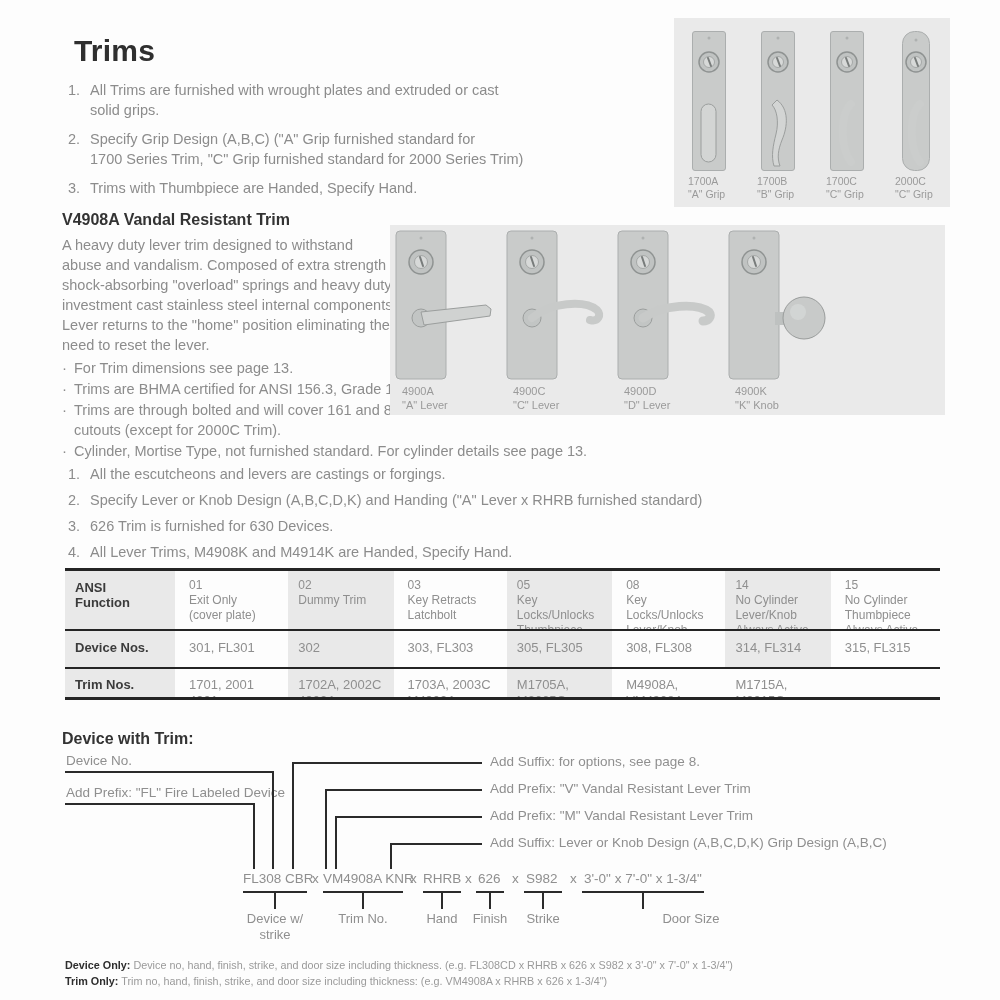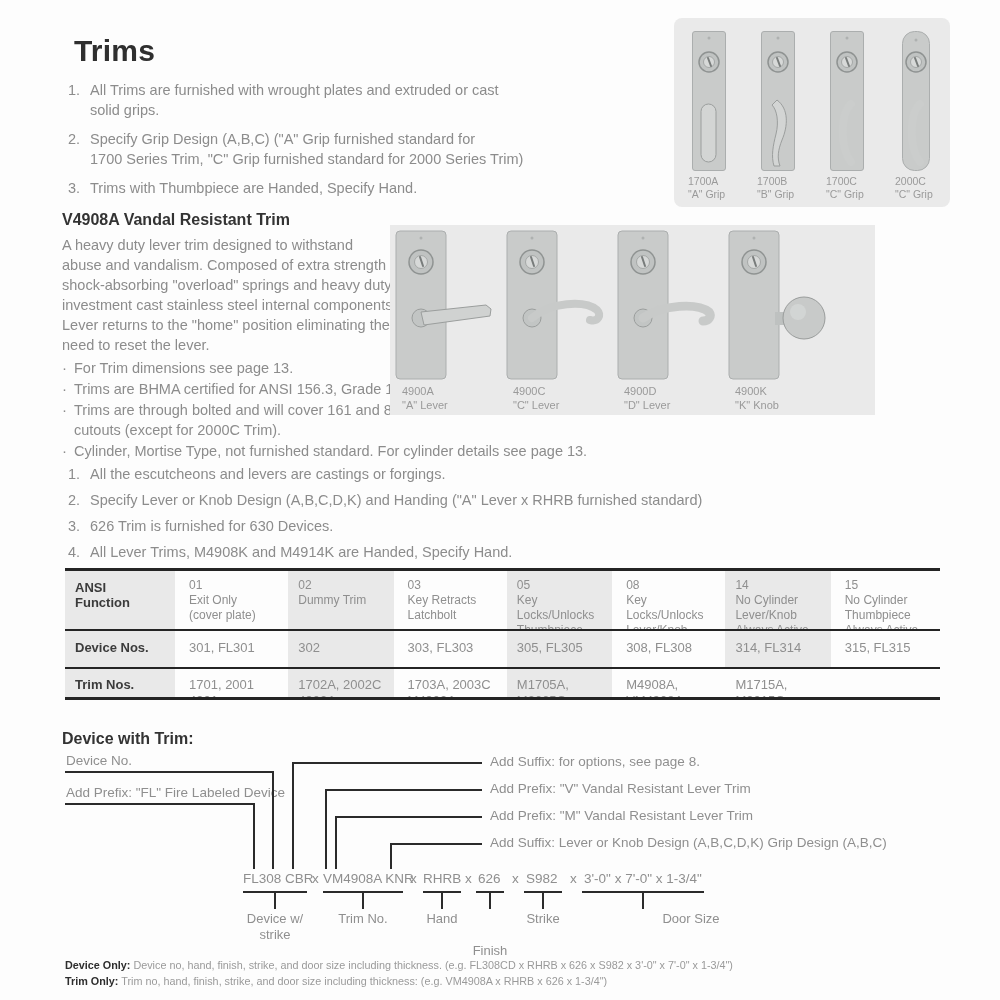--- a/index.html
+++ b/index.html
@@ -25,24 +25,24 @@
   .v-par{left:62px;top:235px;width:345px;}
   .bullets{left:62px;top:358px;width:640px;}
   .bullet-item{display:flex;margin-bottom:1px;}
   .bullet-item .dot{flex:0 0 12px;font-size:15px;line-height:20px;color:#8c8c8c;}
 
   .notes-list{left:68px;top:464px;width:700px;}
   .notes-list .li{margin-bottom:6px;}
 
   
   .gallery{background:#eaeaea;display:flex;}
-  .grip-gallery{left:674px;top:18px;width:276px;height:189px;border-radius:8px;}
+  .grip-gallery{left:674px;top:18px;width:276px;height:189px;}
   .grip-cell{width:69px;display:flex;flex-direction:column;}
   .grip-cell svg{display:block;margin:12px auto 0;}
-  .lever-gallery{left:390px;top:225px;width:485px;height:190px;}
+  .lever-gallery{left:390px;top:225px;width:555px;height:190px;}
   .lever-cell{width:111px;display:flex;flex-direction:column;}
   .lever-cell svg{display:block;margin:4px 0 0 4px;}
   .g-label{margin:3px 0 0 14px;font-size:10.5px;line-height:13px;color:#9a9a9a;}
   .lever-cell .g-label{margin-left:12px;font-size:11px;line-height:14px;}
 
   
   .ansi-table{left:65px;top:568px;width:875px;border-top:3px solid #242424;border-bottom:3px solid #242424;}
   .t-row{display:grid;grid-template-columns:110px repeat(7,1fr);column-gap:4px;box-sizing:border-box;}
   .t-row.header{height:60px;border-bottom:2.5px solid #242424;}
   .t-row.device{height:38px;border-bottom:2.5px solid #242424;}
@@ -384,21 +384,21 @@
   <div class="bracket" style="left:323px;width:80px;"></div>
   <div class="tick" style="left:362px;"></div>
   <div class="seg-label" style="left:363px;">Trim No.</div>
 
   <div class="bracket" style="left:423px;width:38px;"></div>
   <div class="tick" style="left:441px;"></div>
   <div class="seg-label" style="left:442px;">Hand</div>
 
   <div class="bracket" style="left:476px;width:28px;"></div>
   <div class="tick" style="left:489px;"></div>
-  <div class="seg-label" style="left:490px;margin-top:32px;">Finish</div>
+  <div class="seg-label" style="left:490px;">Finish</div>
 
   <div class="bracket" style="left:524px;width:38px;"></div>
   <div class="tick" style="left:542px;"></div>
   <div class="seg-label" style="left:543px;">Strike</div>
 
   <div class="bracket" style="left:582px;width:122px;"></div>
   <div class="tick" style="left:642px;"></div>
   <div class="seg-label" style="left:643px;margin-left:48px;">Door Size</div>
 </div>
 

